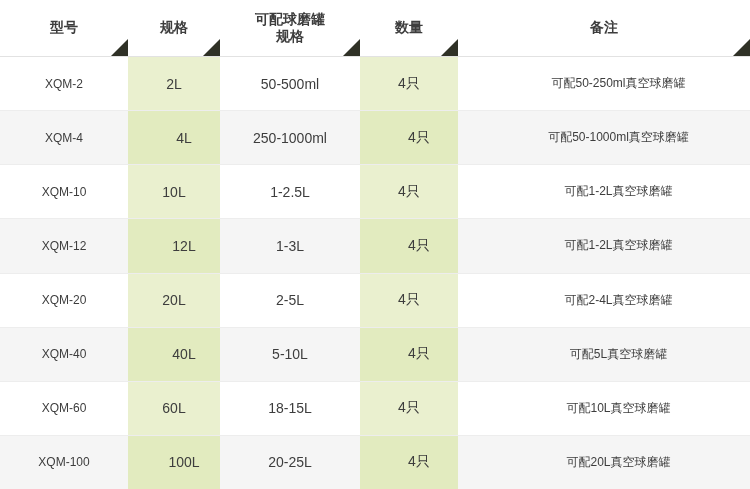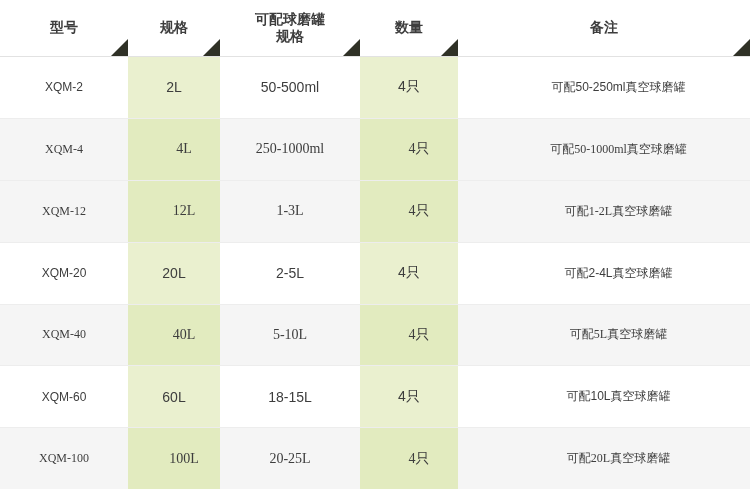--- a/index.html
+++ b/index.html
@@ -55,21 +55,21 @@
     height: 0;
     border-left: 17px solid transparent;
     border-bottom: 17px solid #2f3126;
   }
 
   tbody tr td {
     height: 43px;
     border-bottom: 1px solid #ededed;
   }
   tbody tr.row-odd td { background: #ffffff; }
-  tbody tr.row-even td { background: #f5f5f5; font-family: Liberation Serif, serif; }
+  tbody tr.row-even td { background: #f5f5f5; }
 
   
   tbody tr.row-odd td.hl { background: #eaf0cf; }
   tbody tr.row-even td.hl { background: #e2ebbf; padding-left: 20px; }
 
   tbody tr:last-child td { border-bottom: none; }
 
   td.col-model { font-size: 12px; }
   td.col-remark { font-size: 12px; padding-left: 29px; }
 </style>
@@ -117,20 +117,27 @@
       <td class="hl col-qty">4只</td>
       <td class="col-remark">可配50-250ml真空球磨罐</td>
     </tr>
     <tr class="row-even">
       <td class="col-model">XQM-4</td>
       <td class="hl col-spec">4L</td>
       <td class="col-jar">250-1000ml</td>
       <td class="hl col-qty">4只</td>
       <td class="col-remark">可配50-1000ml真空球磨罐</td>
     </tr>
+    <tr class="row-odd">
+      <td class="col-model">XQM-10</td>
+      <td class="hl col-spec">10L</td>
+      <td class="col-jar">1-2.5L</td>
+      <td class="hl col-qty">4只</td>
+      <td class="col-remark">可配1-2L真空球磨罐</td>
+    </tr>
     <tr class="row-even">
       <td class="col-model">XQM-12</td>
       <td class="hl col-spec">12L</td>
       <td class="col-jar">1-3L</td>
       <td class="hl col-qty">4只</td>
       <td class="col-remark">可配1-2L真空球磨罐</td>
     </tr>
     <tr class="row-odd">
       <td class="col-model">XQM-20</td>
       <td class="hl col-spec">20L</td>

